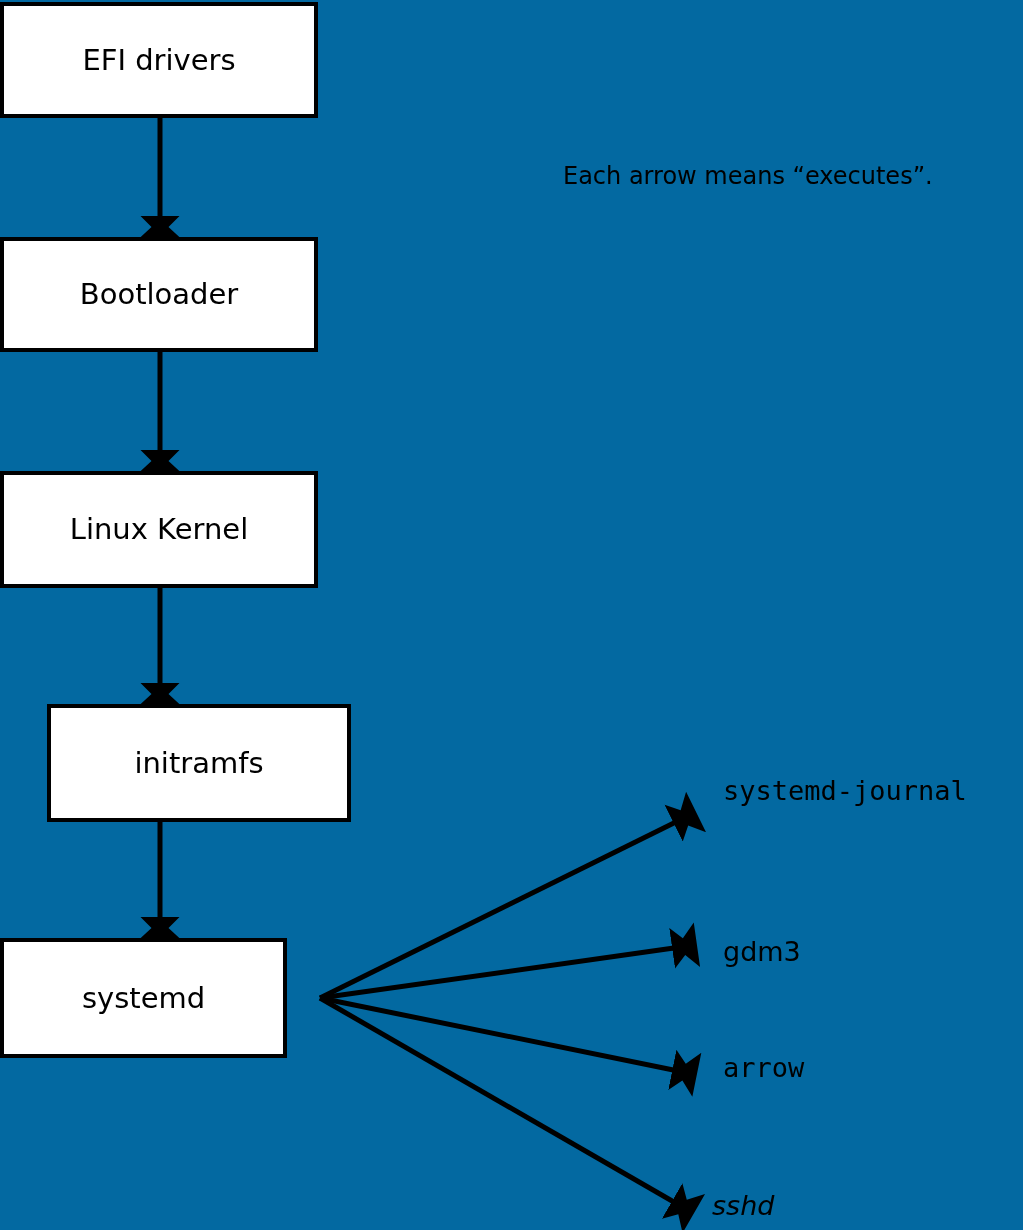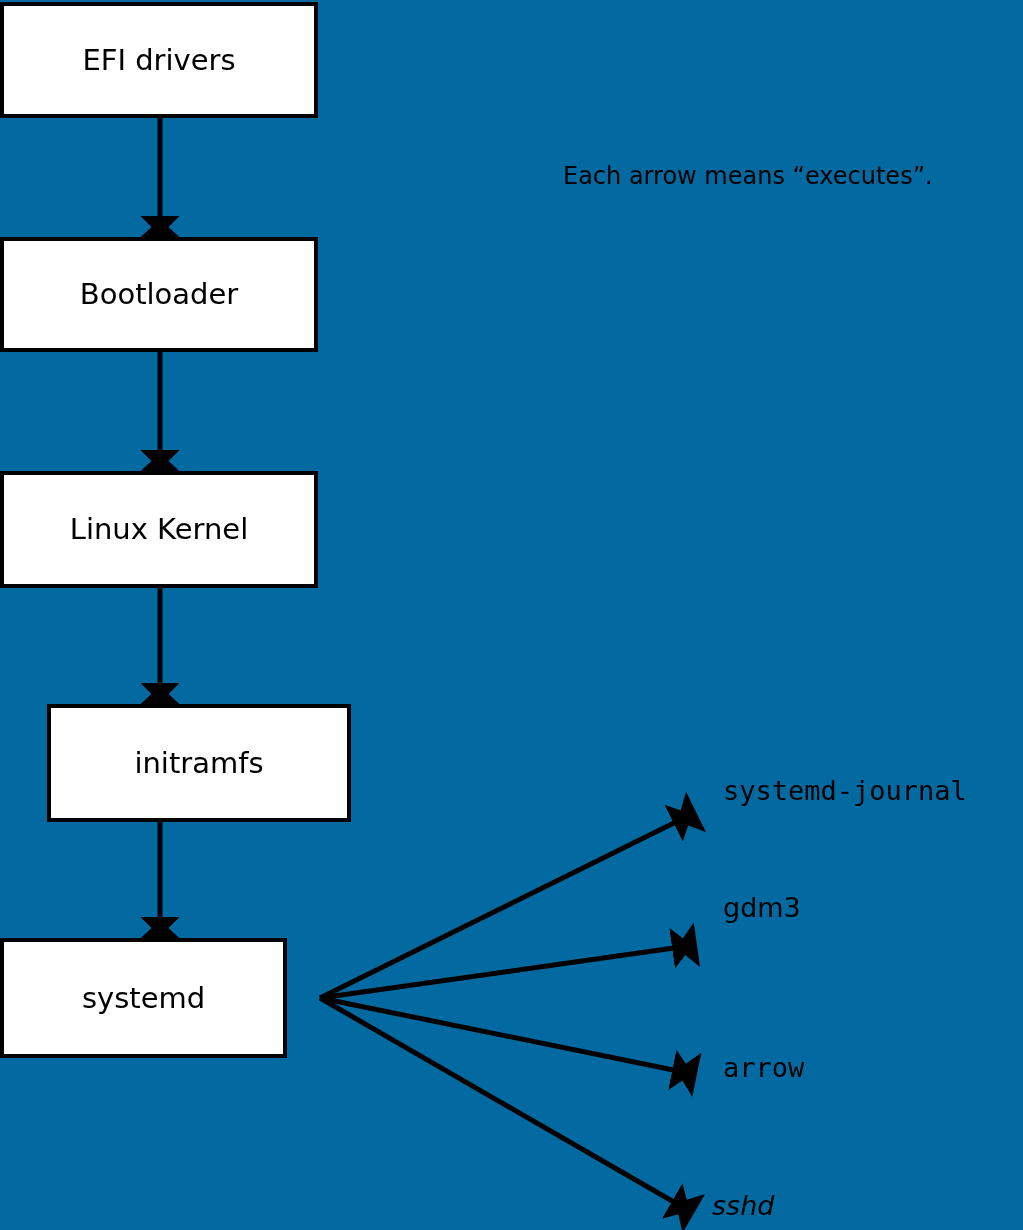--- a/index.html
+++ b/index.html
@@ -70,21 +70,21 @@
     color: #000000;
     white-space: nowrap;
   }
   .leaf-label.mono {
     font-family: "DejaVu Sans Mono", "Liberation Mono", monospace;
   }
   .leaf-label.sans {
     font-family: "DejaVu Sans", "Liberation Sans", sans-serif;
   }
   #leaf-0 { left: 723px; top: 777px;  }
-  #leaf-1 { left: 723px; top: 894px;  }
+  #leaf-1 { left: 723px; top: 938px;  }
   #leaf-2 { left: 723px; top: 1054px; }
   #leaf-3 { left: 712px; top: 1192px; font-style: italic; }
 </style>
 </head>
 <body>
 
 <div id="canvas">
 
   <svg class="arrow-layer" viewBox="0 0 1023 1230" xmlns="http://www.w3.org/2000/svg">
     <defs>

